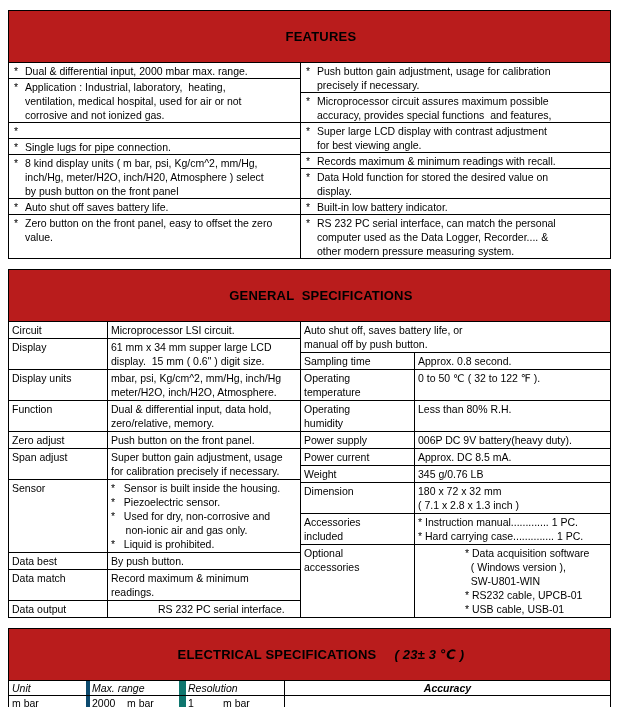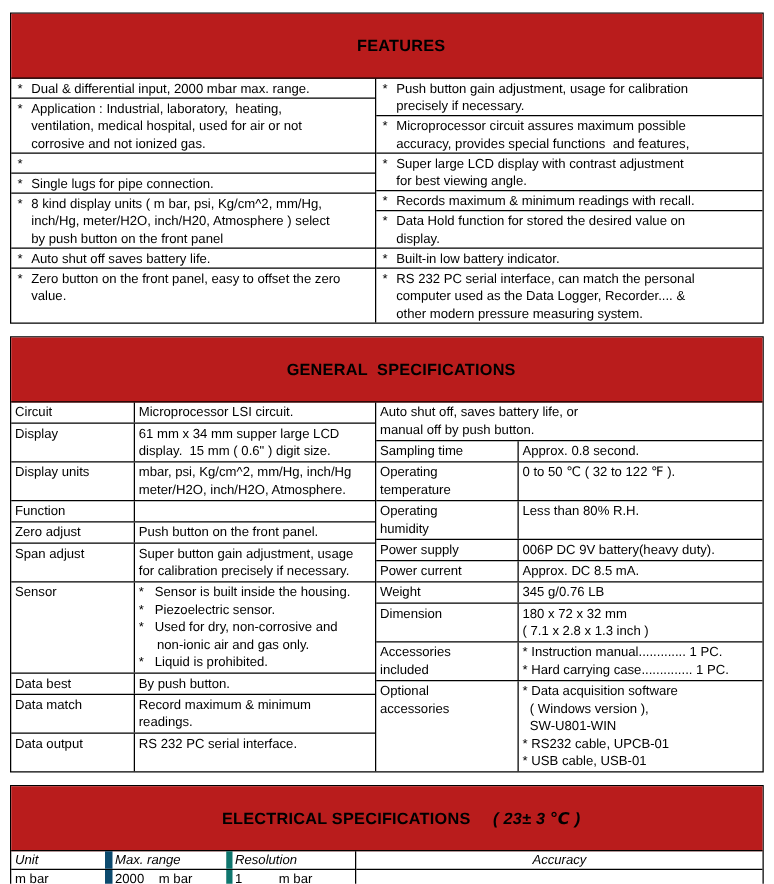--- a/index.html
+++ b/index.html
@@ -29,38 +29,38 @@
   .feat-row:last-child { border-bottom:none; flex:1; }
   .feat-bullet { flex:none; width:16px; padding-left:5px; }
   .feat-text { flex:1; white-space:pre-wrap; padding-right:2px; }
 
   
   .gen-body { display:flex; align-items:stretch; }
   .gen-col { display:flex; flex-direction:column; }
   .gen-col-left  { width:292px; border-right:1px solid #000; }
   .gen-col-right { flex:1; }
   .gen-row { display:flex; border-bottom:1px solid #000; line-height:14px; }
-  .gen-row:last-child { border-bottom:none; flex:1; }
+  .gen-row:last-child { border-bottom:none; flex:1;gap:47px; }
   .gen-label { flex:none; border-right:1px solid #000; padding:1px 2px 1px 3px; white-space:pre-wrap; }
   .gen-col-left  .gen-label { width:99px; }
   .gen-col-right .gen-label { width:114px; }
   .gen-value { flex:1; padding:1px 0 1px 3px; white-space:pre-wrap; }
 
   
   .elec-body { display:flex; align-items:stretch; }
   .elec-left { width:275px; flex:none; display:flex; flex-direction:column; }
   .elec-acc  { flex:1; border-left:1px solid #000; display:flex; flex-direction:column; }
   .elec-hrow, .elec-row { display:flex; line-height:13px; border-bottom:1px solid #000; }
   .elec-row:last-child { border-bottom:none; flex:1; }
   .elec-hrow { font-style:italic; }
-  .c-unit  { flex:none; width:81px; border-right:6px solid #0c4a6e; padding:1px 5px 0 3px; white-space:nowrap; overflow:hidden; }
-  .c-range { flex:none; width:96px; border-right:5px solid #0f766e; padding:1px 1px 0 2px; display:flex; white-space:nowrap; overflow:hidden; }
+  .c-unit  { flex:none; width:81px; border-right:4px solid #0c4a6e; padding:1px 5px 0 3px; white-space:nowrap; overflow:hidden; }
+  .c-range { flex:none; width:96px; border-right:7px solid #0f766e; padding:1px 1px 0 2px; display:flex; white-space:nowrap; overflow:hidden; }
   .c-res   { flex:1; padding:1px 1px 0 2px; display:flex; white-space:nowrap; overflow:hidden; }
   .num { flex:none; width:35px; }
-  .elec-acc-h { text-align:center; font-style:italic; border-bottom:1px solid #000; line-height:13px; padding:1px 0 0 0; }
+  .elec-acc-h { text-align:center; font-style:italic; border-bottom:1px solid #000; line-height:13px; padding:1px 0 0 0;font-weight:bold; }
 </style>
 </head>
 <body>
 
 <div class="page">
 
   <section class="sect">
     <div class="sect-header">
       <span>FEATURES</span>
     </div>
@@ -153,20 +153,22 @@
             <div class="gen-value">61 mm x 34 mm supper large LCD
 display.  15 mm ( 0.6" ) digit size.</div>
           </div>
           <div class="gen-row">
             <div class="gen-label">Display units</div>
             <div class="gen-value">mbar, psi, Kg/cm^2, mm/Hg, inch/Hg
 meter/H2O, inch/H2O, Atmosphere.</div>
           </div>
           <div class="gen-row">
             <div class="gen-label">Function</div>
+            <div class="gen-value">Dual &amp; differential input, data hold,
+zero/relative, memory.</div>
           </div>
           <div class="gen-row">
             <div class="gen-label">Zero adjust</div>
             <div class="gen-value">Push button on the front panel.</div>
           </div>
           <div class="gen-row">
             <div class="gen-label">Span adjust</div>
             <div class="gen-value">Super button gain adjustment, usage
 for calibration precisely if necessary.</div>
           </div>

